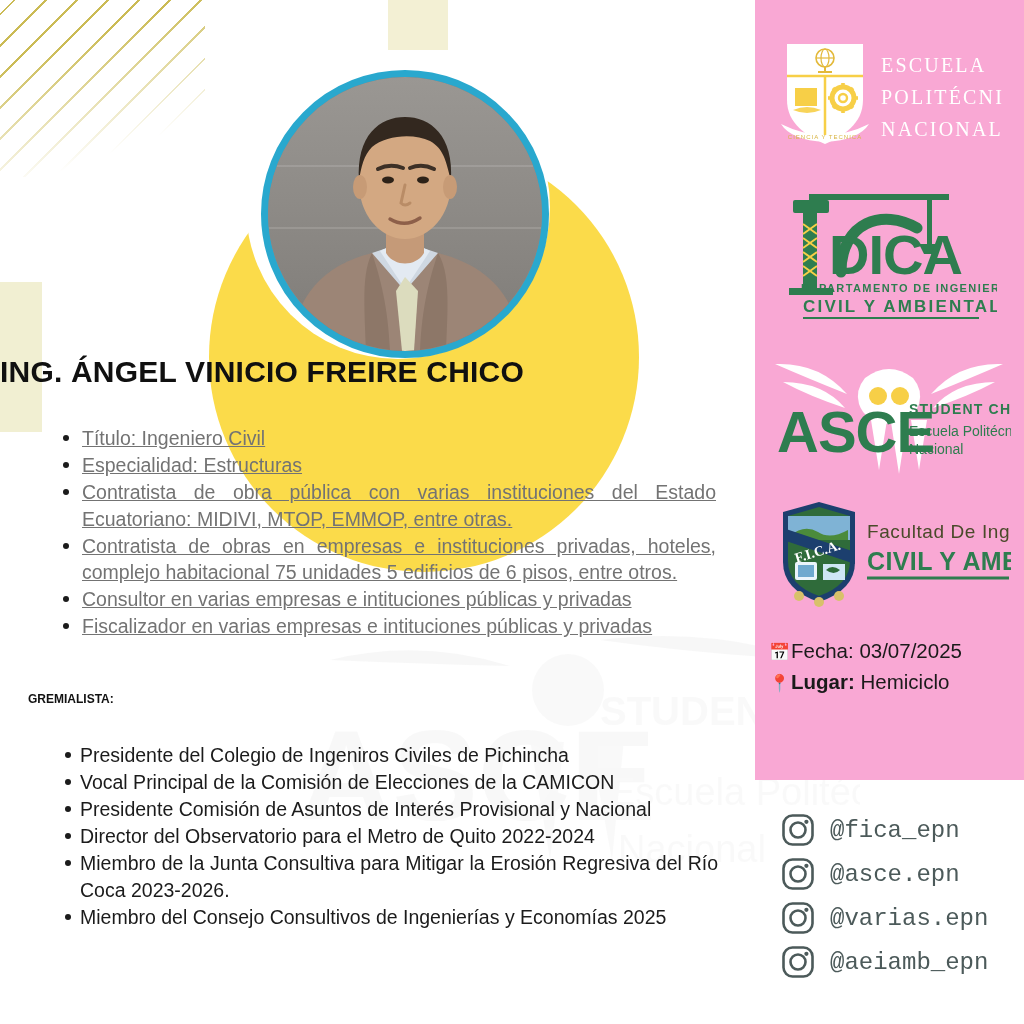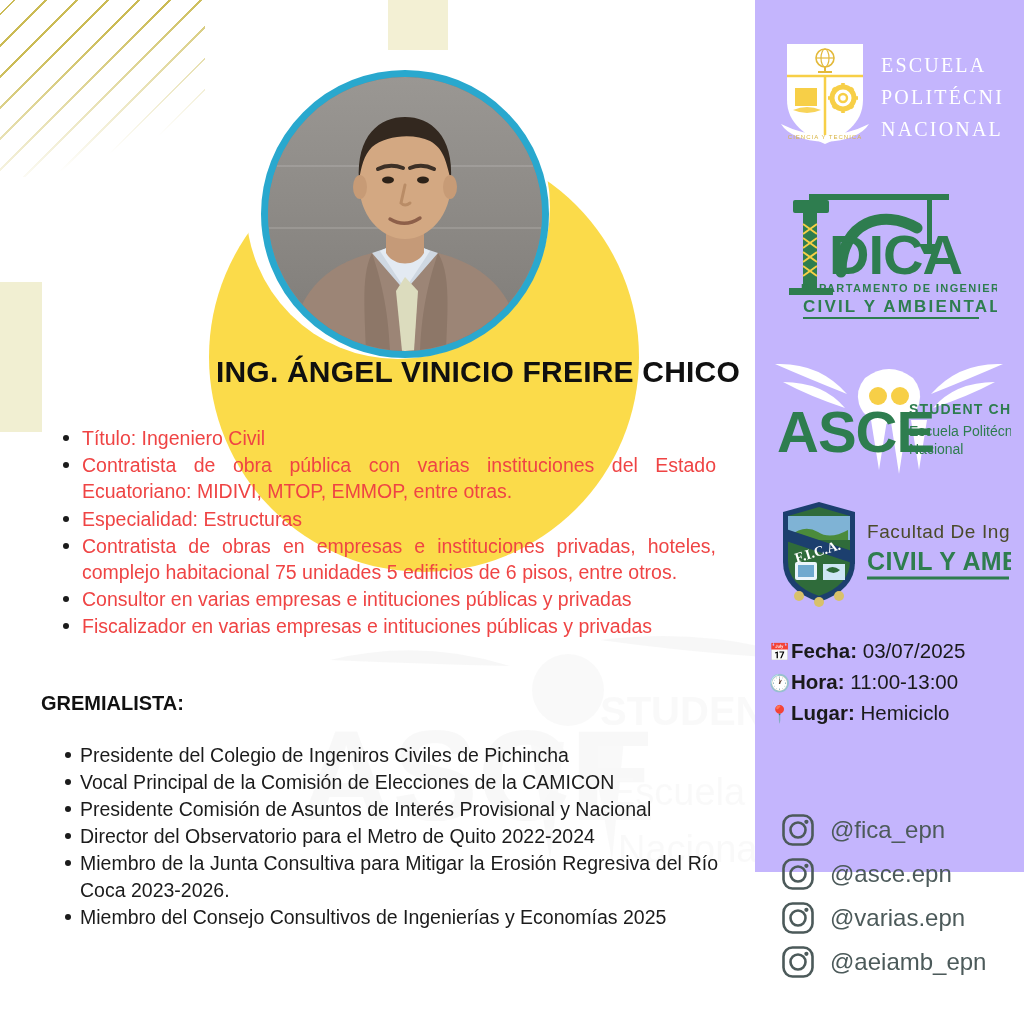--- a/index.html
+++ b/index.html
@@ -40,67 +40,67 @@
     position:absolute;left:8px;top:8px;width:274px;height:274px;border-radius:50%;
     border:7px solid #29a8ce;overflow:hidden;background:#8d8a86;
   }
   .photo-inner{position:absolute;inset:0;border-radius:50%;overflow:hidden;}
   .bg-wall{position:absolute;inset:0;
     background:linear-gradient(180deg,#9a9793 0%,#8e8b87 45%,#7e7b77 100%);}
   .wall-line{position:absolute;left:0;width:100%;height:2px;background:rgba(255,255,255,.13);}
 
   
   .name{
-    position:absolute;left:0;top:355px;width:740px;text-align:right;
+    position:absolute;left:0;top:355px;width:740px;text-align:left;
     font-size:30px;font-weight:bold;color:#101010;letter-spacing:.2px;
     font-family:"Liberation Sans",sans-serif;
   }
   .bullets{position:absolute;left:56px;top:425px;width:660px;}
   .bullets ul{margin:0;padding:0 0 0 22px;list-style:none;}
   .bullets li{
-    position:relative;font-size:19.5px;line-height:26.2px;color:#ef4444;
-    text-align:justify;margin-bottom:1px;padding-left:4px;
+    position:relative;font-size:19.5px;line-height:26.2px;color:#737373;
+    text-align:justify;margin-bottom:1px;padding-left:4px;text-decoration:underline;
   }
   .bullets li:before{
     content:"";position:absolute;left:-15px;top:10px;width:6px;height:6px;
     border-radius:50%;background:#1b1b1b;
   }
   .gremi-head{
-    position:absolute;left:41px;top:692px;font-size:20px;font-weight:bold;color:#111;
+    position:absolute;left:28px;top:692px;font-size:12px;font-weight:bold;color:#111;
   }
   .bullets2{position:absolute;left:58px;top:742px;width:660px;}
   .bullets2 ul{margin:0;padding:0 0 0 22px;list-style:none;}
   .bullets2 li{
     position:relative;font-size:19.5px;line-height:27px;color:#1b1b1b;
     text-align:justify;
   }
   .bullets2 li:before{
     content:"";position:absolute;left:-15px;top:10px;width:6px;height:6px;
     border-radius:50%;background:#1b1b1b;
   }
 
   
-  .sidebar{position:absolute;left:755px;top:0;width:269px;height:872px;background:#c4b5fd;}
+  .sidebar{position:absolute;left:755px;top:0;width:269px;height:780px;background:#f9a8d4;}
 
   .logo-epn{position:absolute;left:22px;top:38px;width:225px;height:118px;}
   .logo-dica{position:absolute;left:24px;top:188px;width:218px;height:136px;}
   .logo-asce{position:absolute;left:12px;top:348px;width:244px;height:128px;}
   .logo-fica{position:absolute;left:16px;top:498px;width:240px;height:112px;}
 
   .event{position:absolute;left:14px;top:636px;width:248px;color:#1a1a1a;}
   .ev-line{font-size:20.5px;line-height:29px;white-space:nowrap;}
-  .ev-line b{font-weight:bold;}
+  .ev-line b{font-weight:normal;}
   .ev-ico{display:inline-block;width:22px;font-size:17px;text-align:center;}
   .ev-wrap{font-size:20.5px;line-height:29px;}
 
   .socials{position:absolute;left:26px;top:808px;width:240px;}
   .soc{display:flex;align-items:center;height:44px;margin-bottom:0px;}
   .soc .ig{width:34px;height:34px;flex:0 0 34px;}
   .soc .handle{
-    margin-left:15px;font-family:Liberation Sans, sans-serif;
+    margin-left:15px;font-family:Liberation Mono, monospace;
     font-size:24px;color:#4c5a5a;
   }
 </style>
 </head>
 <body>
 
 <div id="poster">
 
   <div class="hatch"></div>
   <div class="cream-top"></div>
@@ -162,22 +162,22 @@
         </svg>
       </div>
     </div>
   </div>
 
   <div class="name">ING. ÁNGEL VINICIO FREIRE CHICO</div>
 
   <div class="bullets">
     <ul>
       <li>Título: Ingeniero Civil</li>
+      <li>Especialidad: Estructuras</li>
       <li>Contratista de obra pública con varias instituciones del Estado Ecuatoriano: MIDIVI, MTOP, EMMOP, entre otras.</li>
-      <li>Especialidad: Estructuras</li>
       <li>Contratista de obras en empresas e instituciones privadas, hoteles, complejo habitacional 75 unidades 5 edificios de 6 pisos, entre otros.</li>
       <li>Consultor en varias empresas e intituciones públicas y privadas</li>
       <li>Fiscalizador en varias empresas e intituciones públicas y privadas</li>
     </ul>
   </div>
 
   <div class="gremi-head">GREMIALISTA:</div>
   <div class="bullets2">
     <ul>
       <li>Presidente del Colegio de Ingeniros Civiles de Pichincha</li>
@@ -306,23 +306,20 @@
         <text x="96" y="40" font-family="Liberation Sans, sans-serif" font-size="19" fill="#4a4a2a" letter-spacing="0.6">Facultad De Ingeniería</text>
         <text x="96" y="72" font-family="Liberation Sans, sans-serif" font-size="25" font-weight="bold" fill="#2e7d4f" letter-spacing="0.4">CIVIL Y AMBIENTAL</text>
         <line x1="96" y1="80" x2="238" y2="80" stroke="#2e7d4f" stroke-width="3"></line>
       </svg>
     </div>
 
     <div class="event">
       <div class="ev-line">
         <span class="ev-ico">📅</span><b>Fecha:</b> <span>03/07/2025</span>
       </div>
-      <div class="ev-line">
-        <span class="ev-ico">🕐</span><b>Hora:</b> <span>11:00-13:00</span>
-      </div>
       <div class="ev-wrap">
         <span class="ev-ico">📍</span><b>Lugar:</b> <span>Hemiciclo</span><br>
       </div>
     </div>
 
     <div class="socials">
       <div class="soc">
         <span class="ig">
           <svg viewBox="0 0 34 34" width="34" height="34">
               <rect x="2.5" y="2.5" width="29" height="29" rx="9" fill="none" stroke="#4c5a5a" stroke-width="2.6"></rect>

